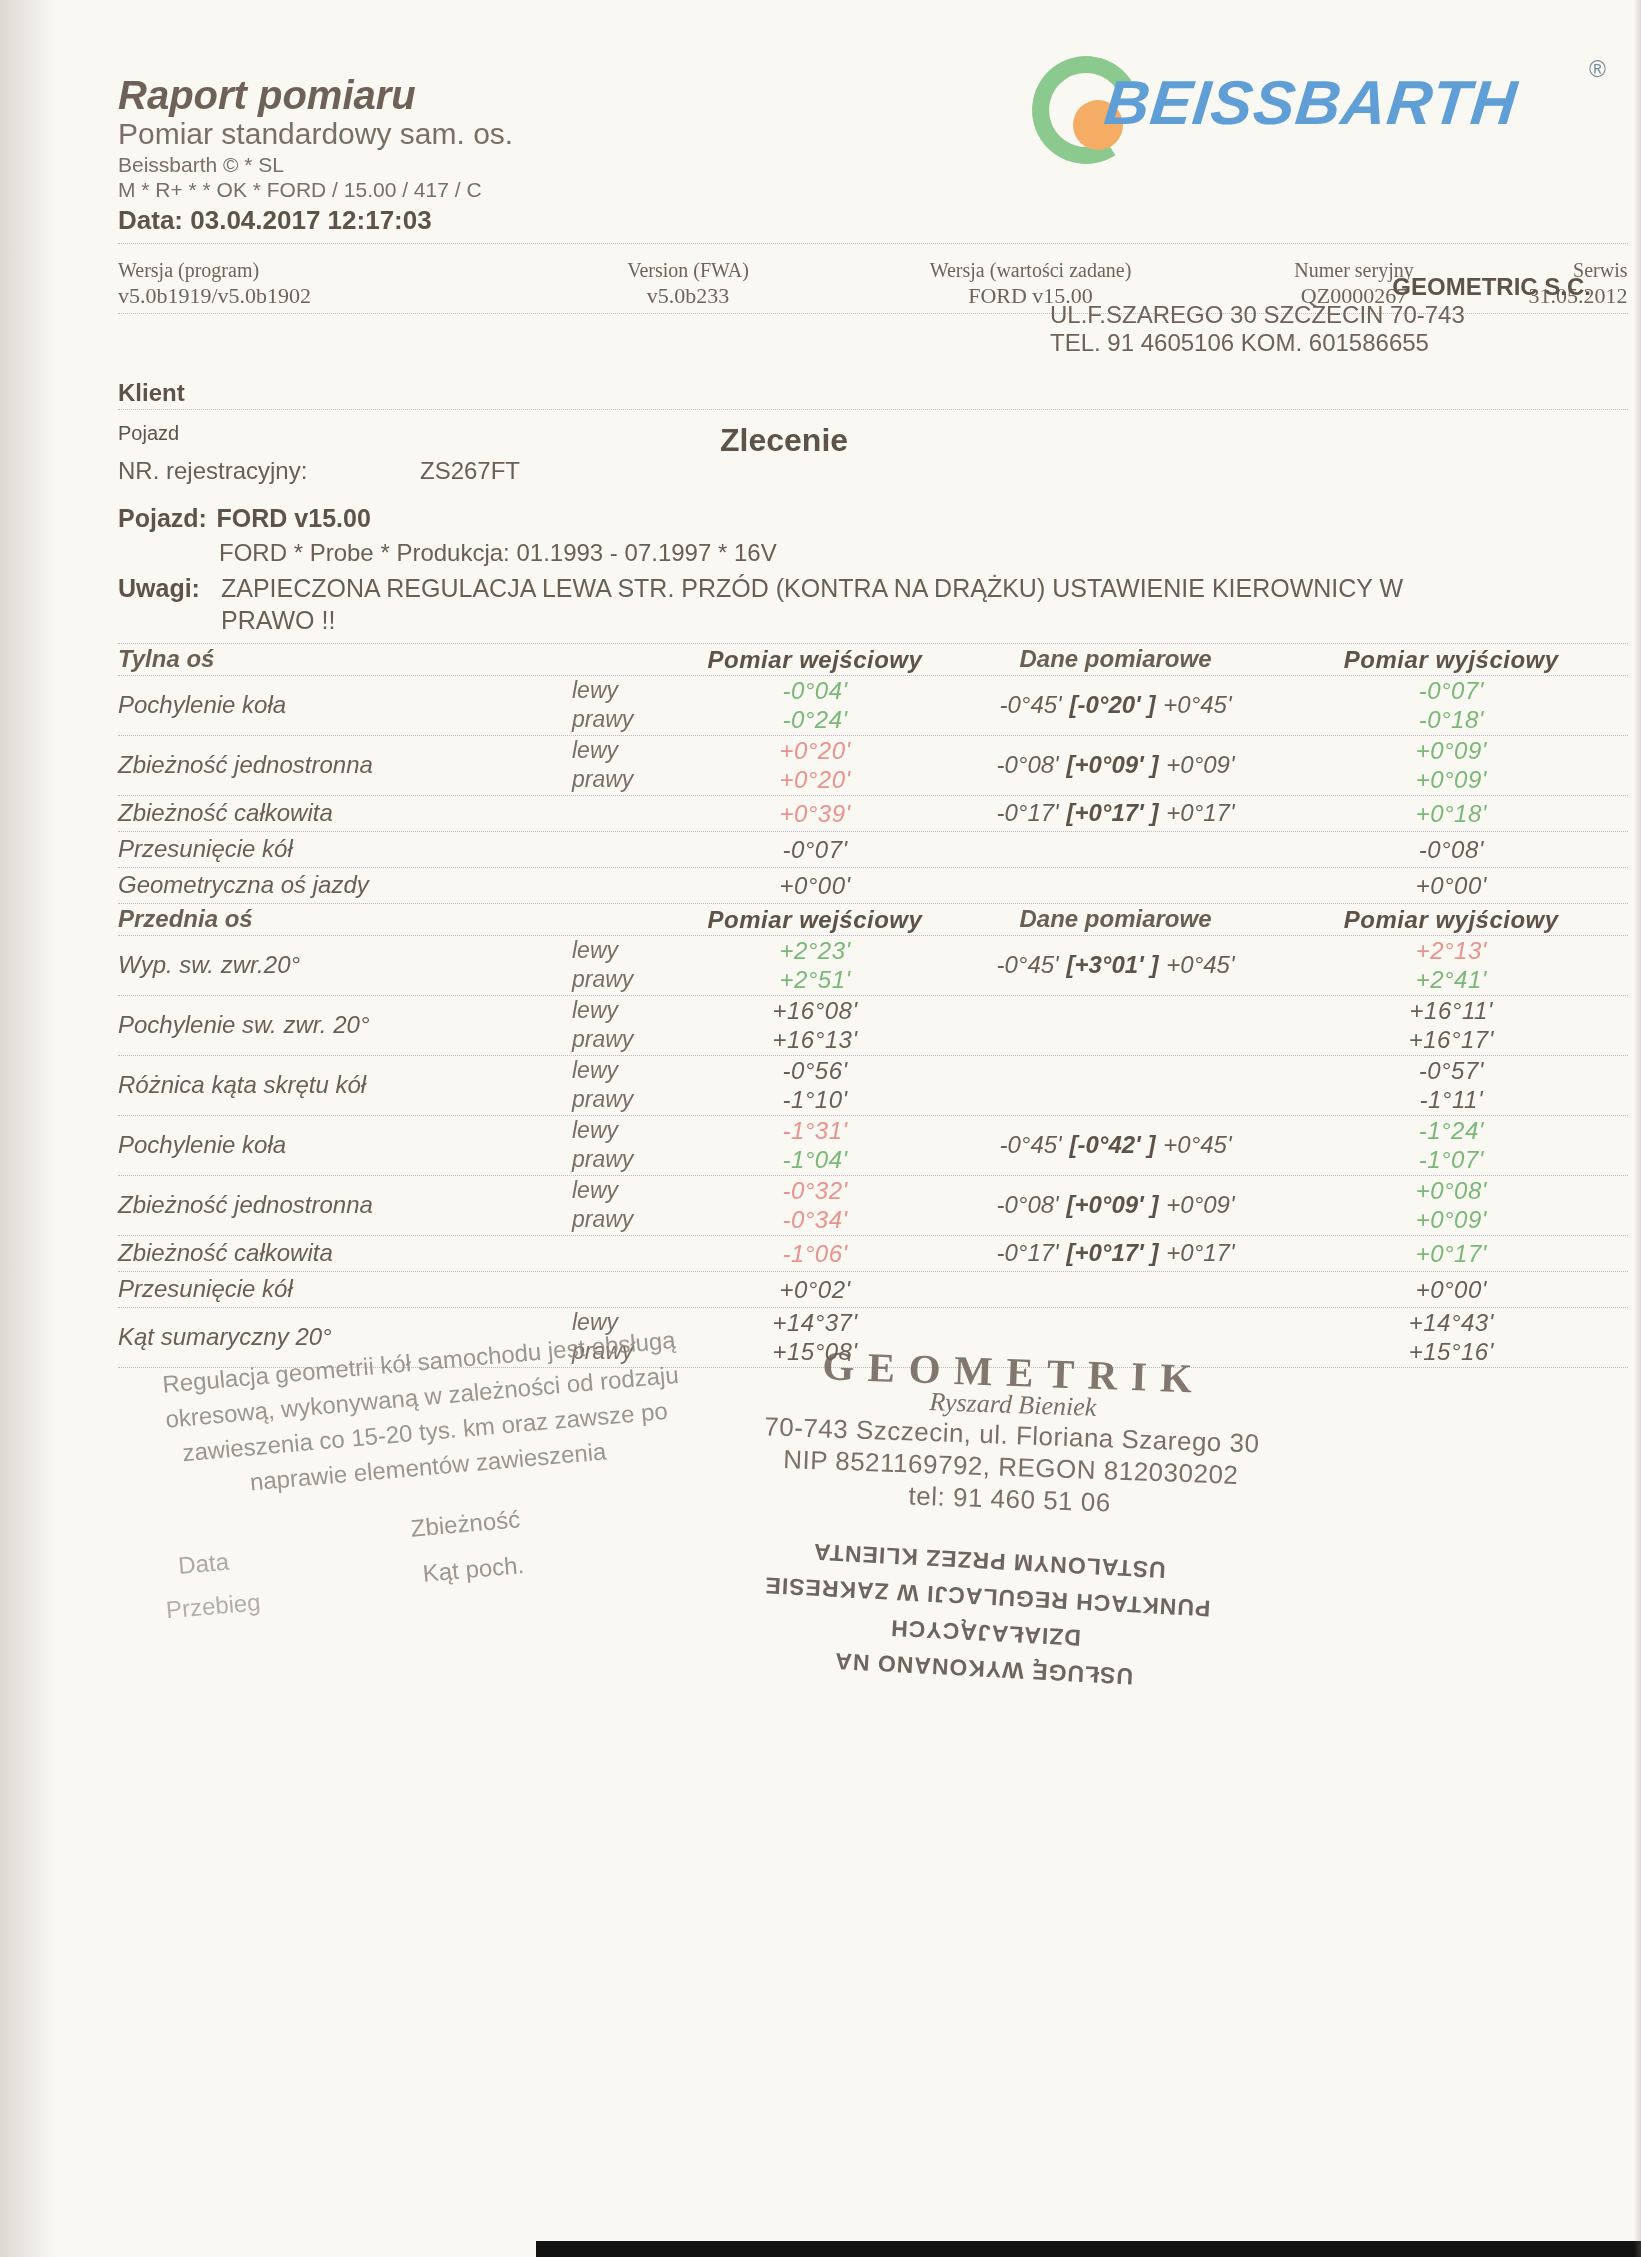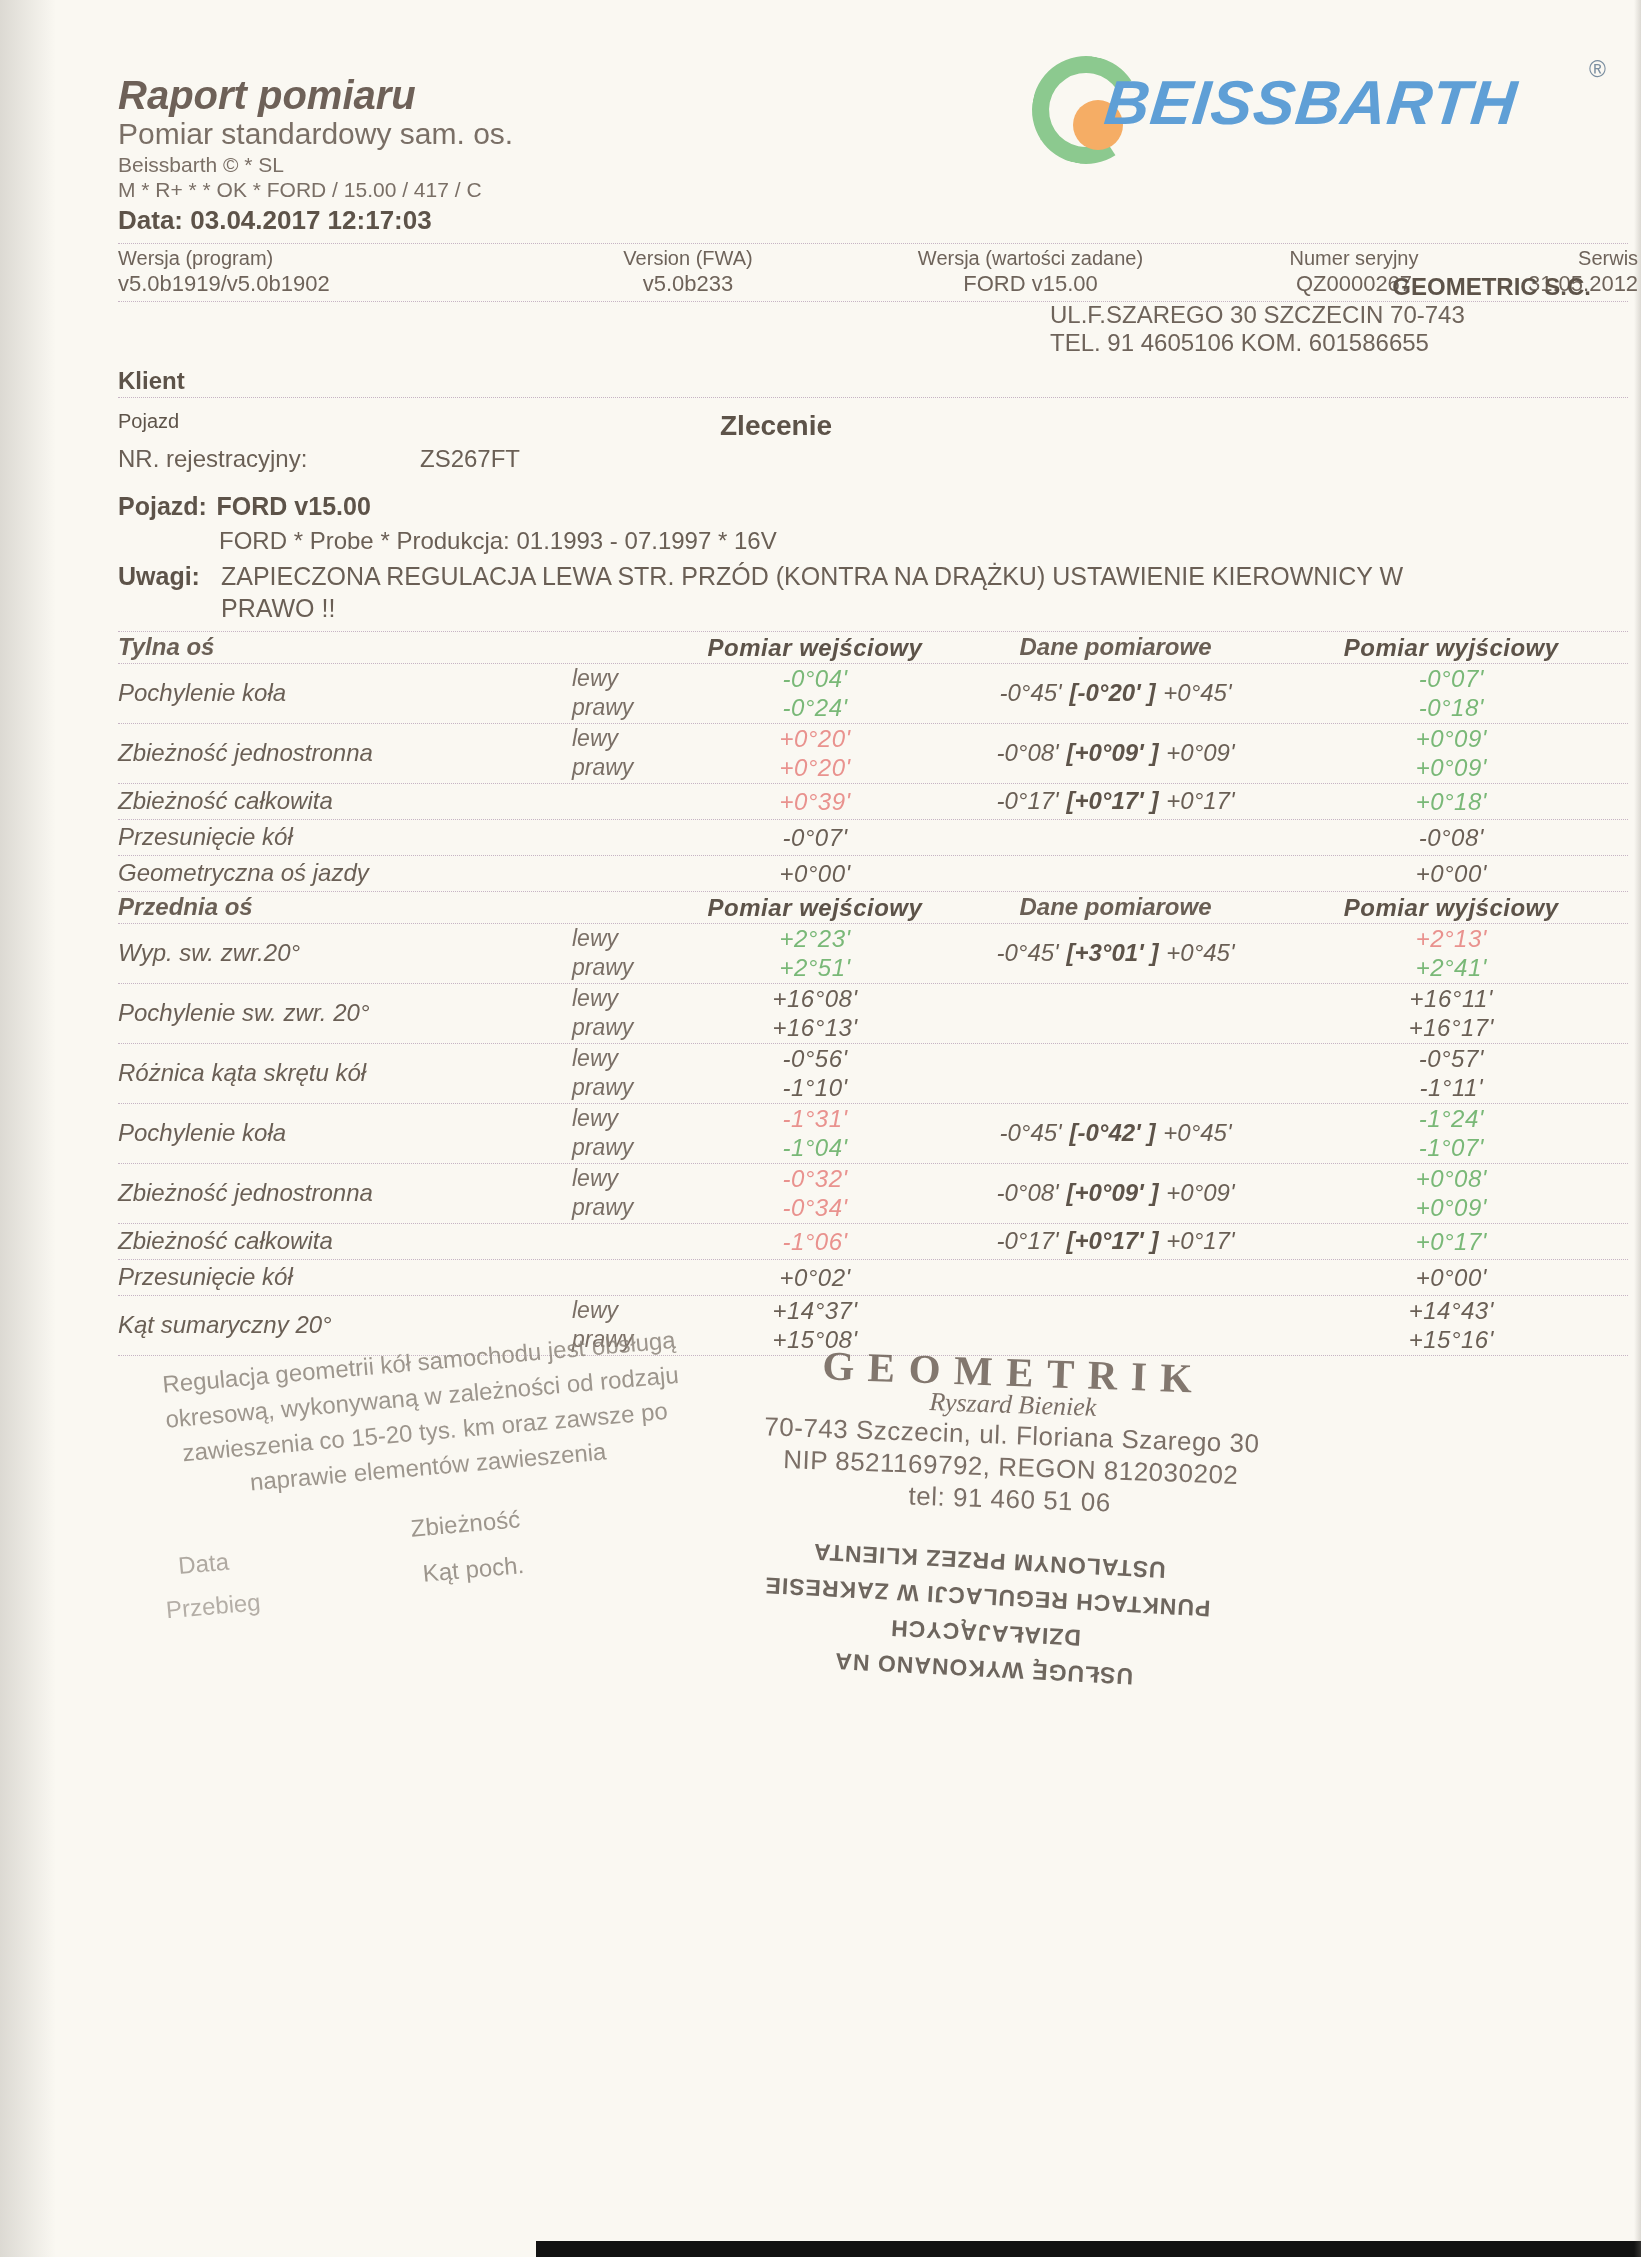--- a/index.html
+++ b/index.html
@@ -30,35 +30,35 @@
 
   
   .logo{position:absolute;top:50px;right:39px;width:570px;height:116px;}
   .logo-mark{position:absolute;left:0;top:5.8px;width:108px;height:108px;}
   .logo-ring{position:absolute;inset:0;border-radius:50%;border:17.4px solid #8cc98f;border-right-color:transparent;transform:rotate(12deg);}
   .logo-ball{position:absolute;left:41px;top:44px;width:50px;height:50px;border-radius:50%;background:#f5ad65;}
   .logo-text{position:absolute;left:73px;top:17.4px;font-size:62px;font-weight:bold;font-style:italic;letter-spacing:1px;color:#5f9fd6;transform:skewX(-6deg);white-space:nowrap;}
   .logo-reg{position:absolute;right:-3.9px;top:5.8px;font-size:23px;color:#7a8ea0;}
 
   
-  .info-row{display:grid;grid-template-columns:377px 386px 299px 348px 1fr;margin-top:2px;padding-bottom:5.8px;}
+  .info-row{display:grid;grid-template-columns:377px 386px 299px 348px 1fr;margin-top:14px;padding-bottom:5.8px;font-family:Liberation Serif, serif;}
   .info-col{font-size:20px;color:#6e635a;line-height:25px;}
   .info-col .val{font-size:22px;}
   .ic-0{text-align:left;} .ic-1,.ic-2,.ic-3{text-align:center;} .ic-4{text-align:right;}
 
   
   .workshop{position:absolute;top:273px;right:50px;width:541px;font-size:24px;line-height:28px;color:#6e635a;}
   .workshop .wname{font-weight:bold;color:var(--ink-bold);text-align:right;}
 
   .klient{margin-top:64px;font-size:24px;font-weight:bold;color:var(--ink-bold);line-height:29px;}
   .klient-line{margin-top:1.9px;}
 
   .pz-row{position:relative;margin-top:11.6px;height:31px;}
   .pz-row .pojazd{font-size:20px;font-weight:normal;color:var(--ink-bold);}
-  .pz-row .zlecenie{position:absolute;left:602px;top:0;font-size:28px;font-weight:bold;color:var(--ink-bold);}
+  .pz-row .zlecenie{position:absolute;left:602px;top:0;font-size:32px;font-weight:bold;color:var(--ink-bold);}
   .nr-row{position:relative;margin-top:3.9px;height:33px;font-size:24px;}
   .nr-row .nr-val{position:absolute;left:302px;top:0;}
 
   .veh-line{margin-top:13.5px;font-size:25px;font-weight:bold;color:var(--ink-bold);line-height:31px;}
   .veh-line .vl{margin-right:9.7px;}
   .veh-desc{margin-left:101px;margin-top:3.9px;font-size:24px;line-height:30px;color:var(--ink);}
   .remarks{position:relative;margin-top:3.9px;padding-left:103px;font-size:25px;line-height:32px;color:var(--ink);}
   .remarks .rlabel{position:absolute;left:0;top:0;font-weight:bold;color:var(--ink-bold);}
   .remarks-gap{height:6.8px;}
 

